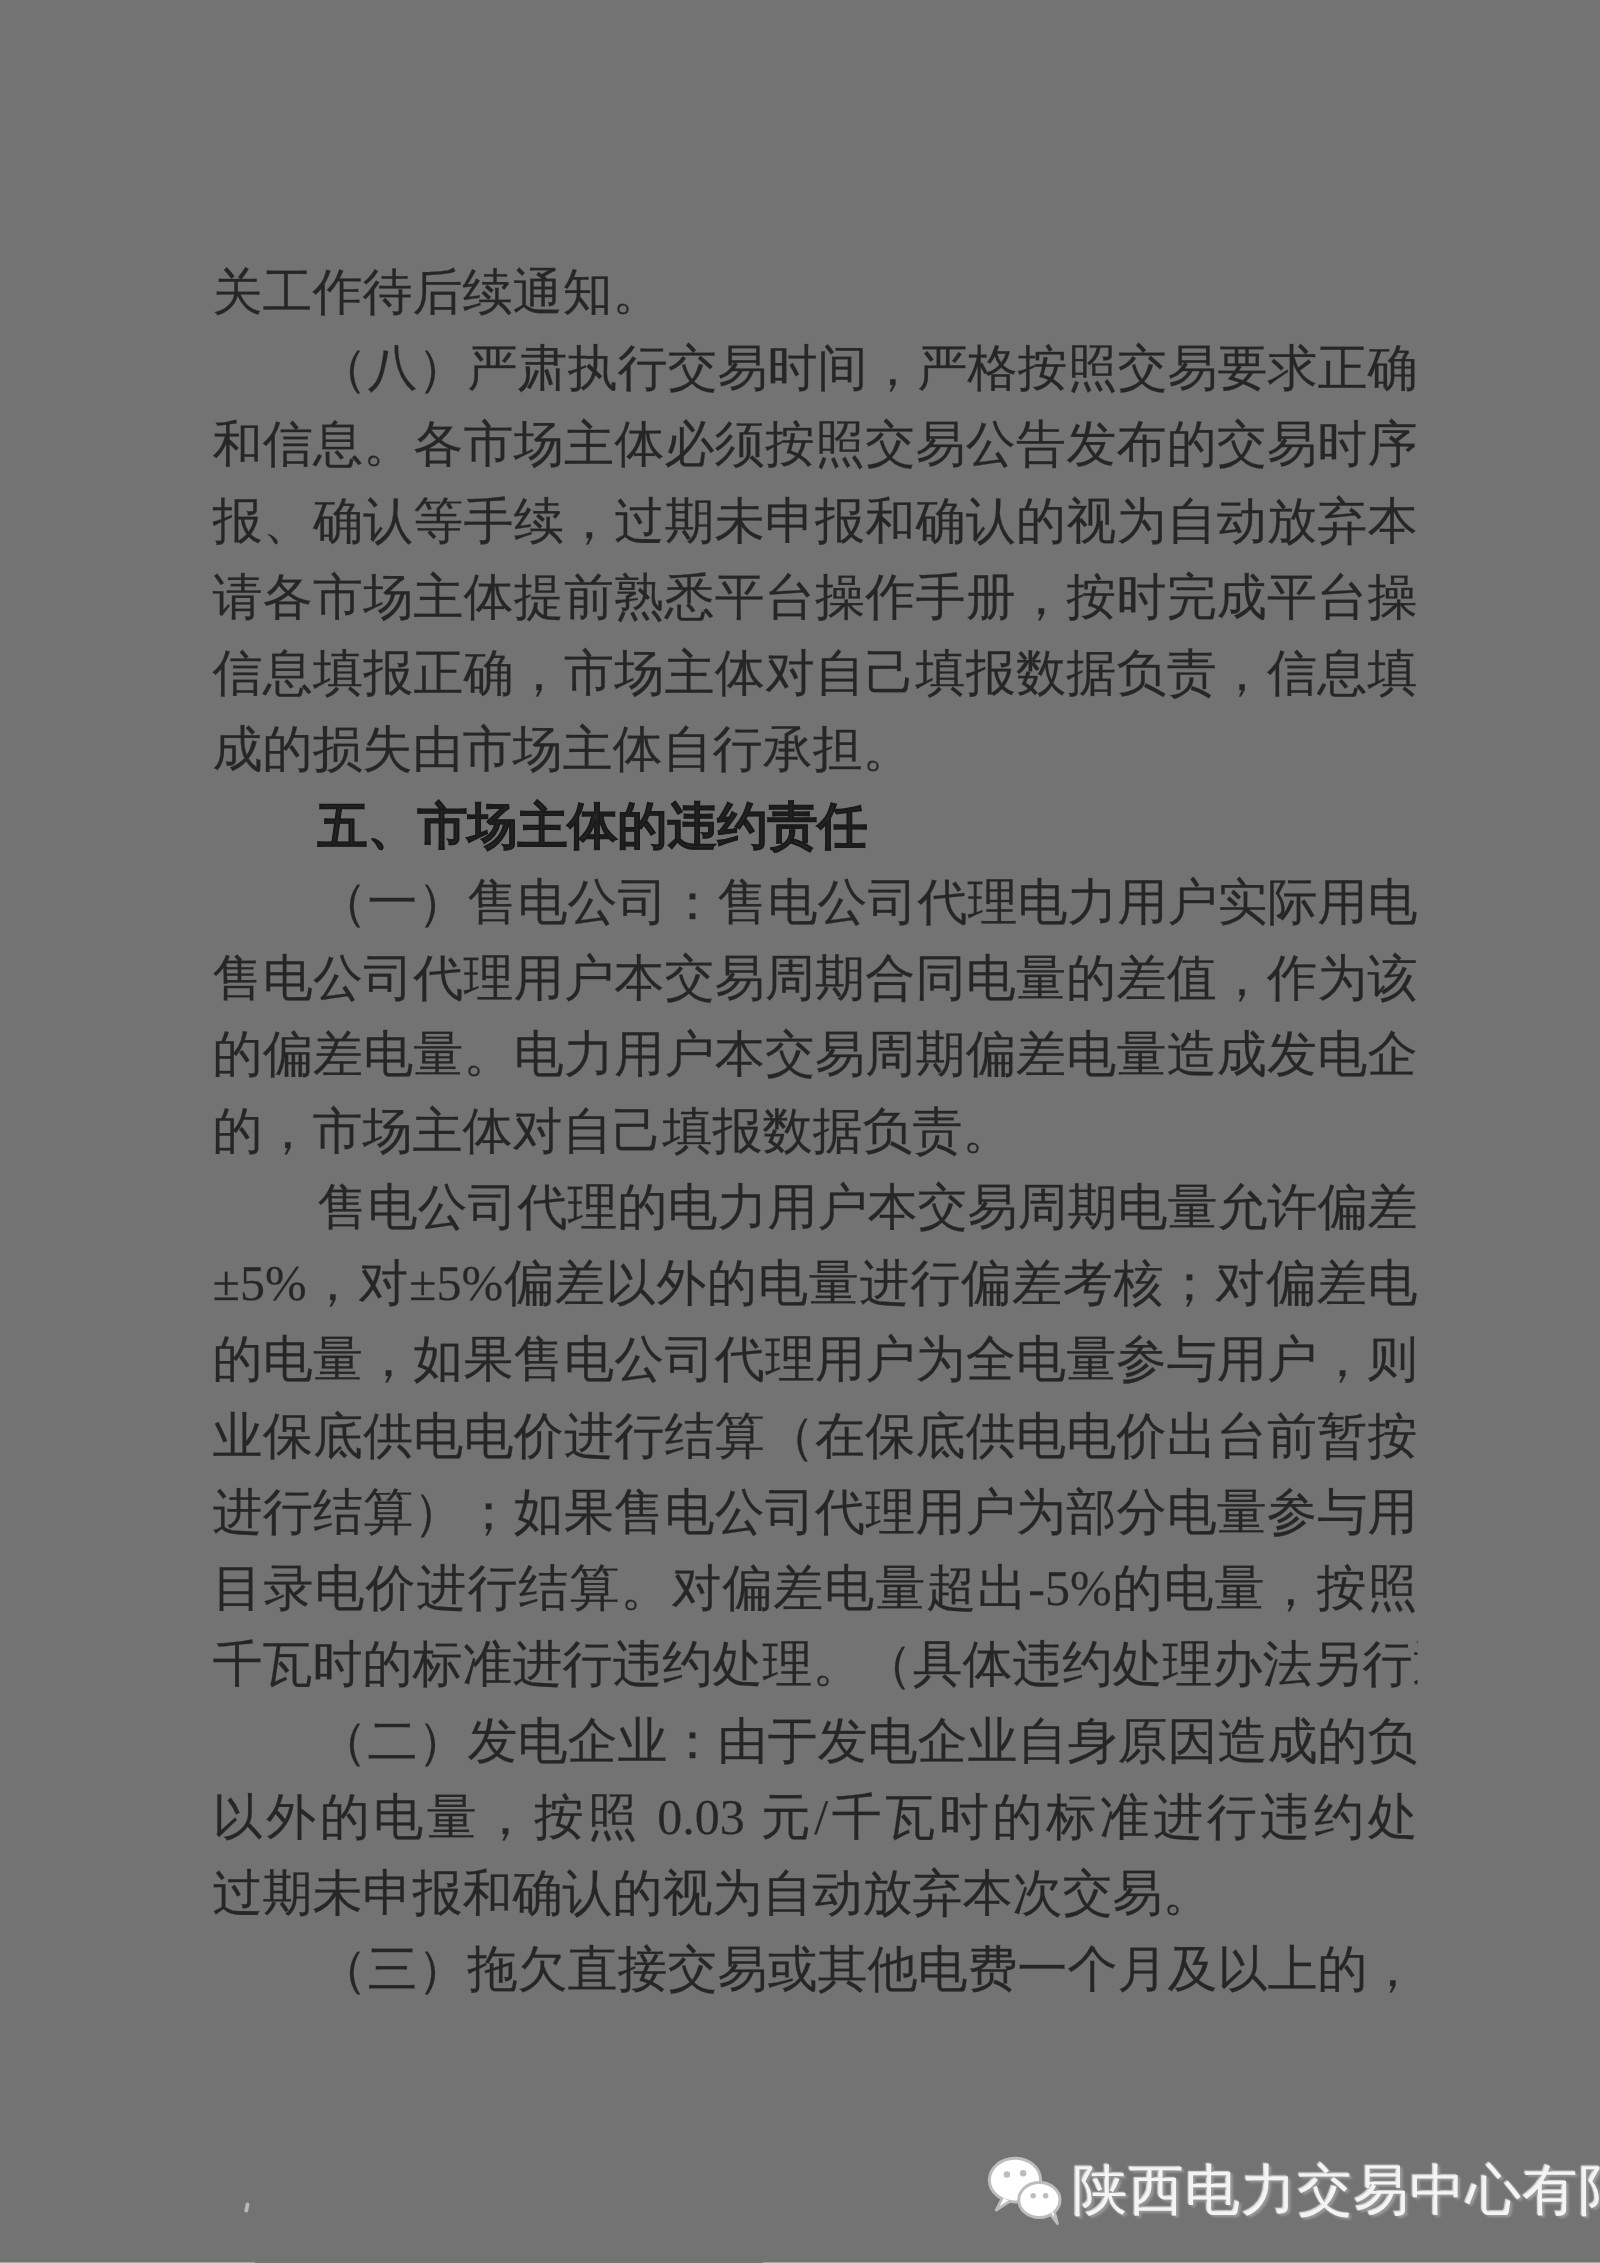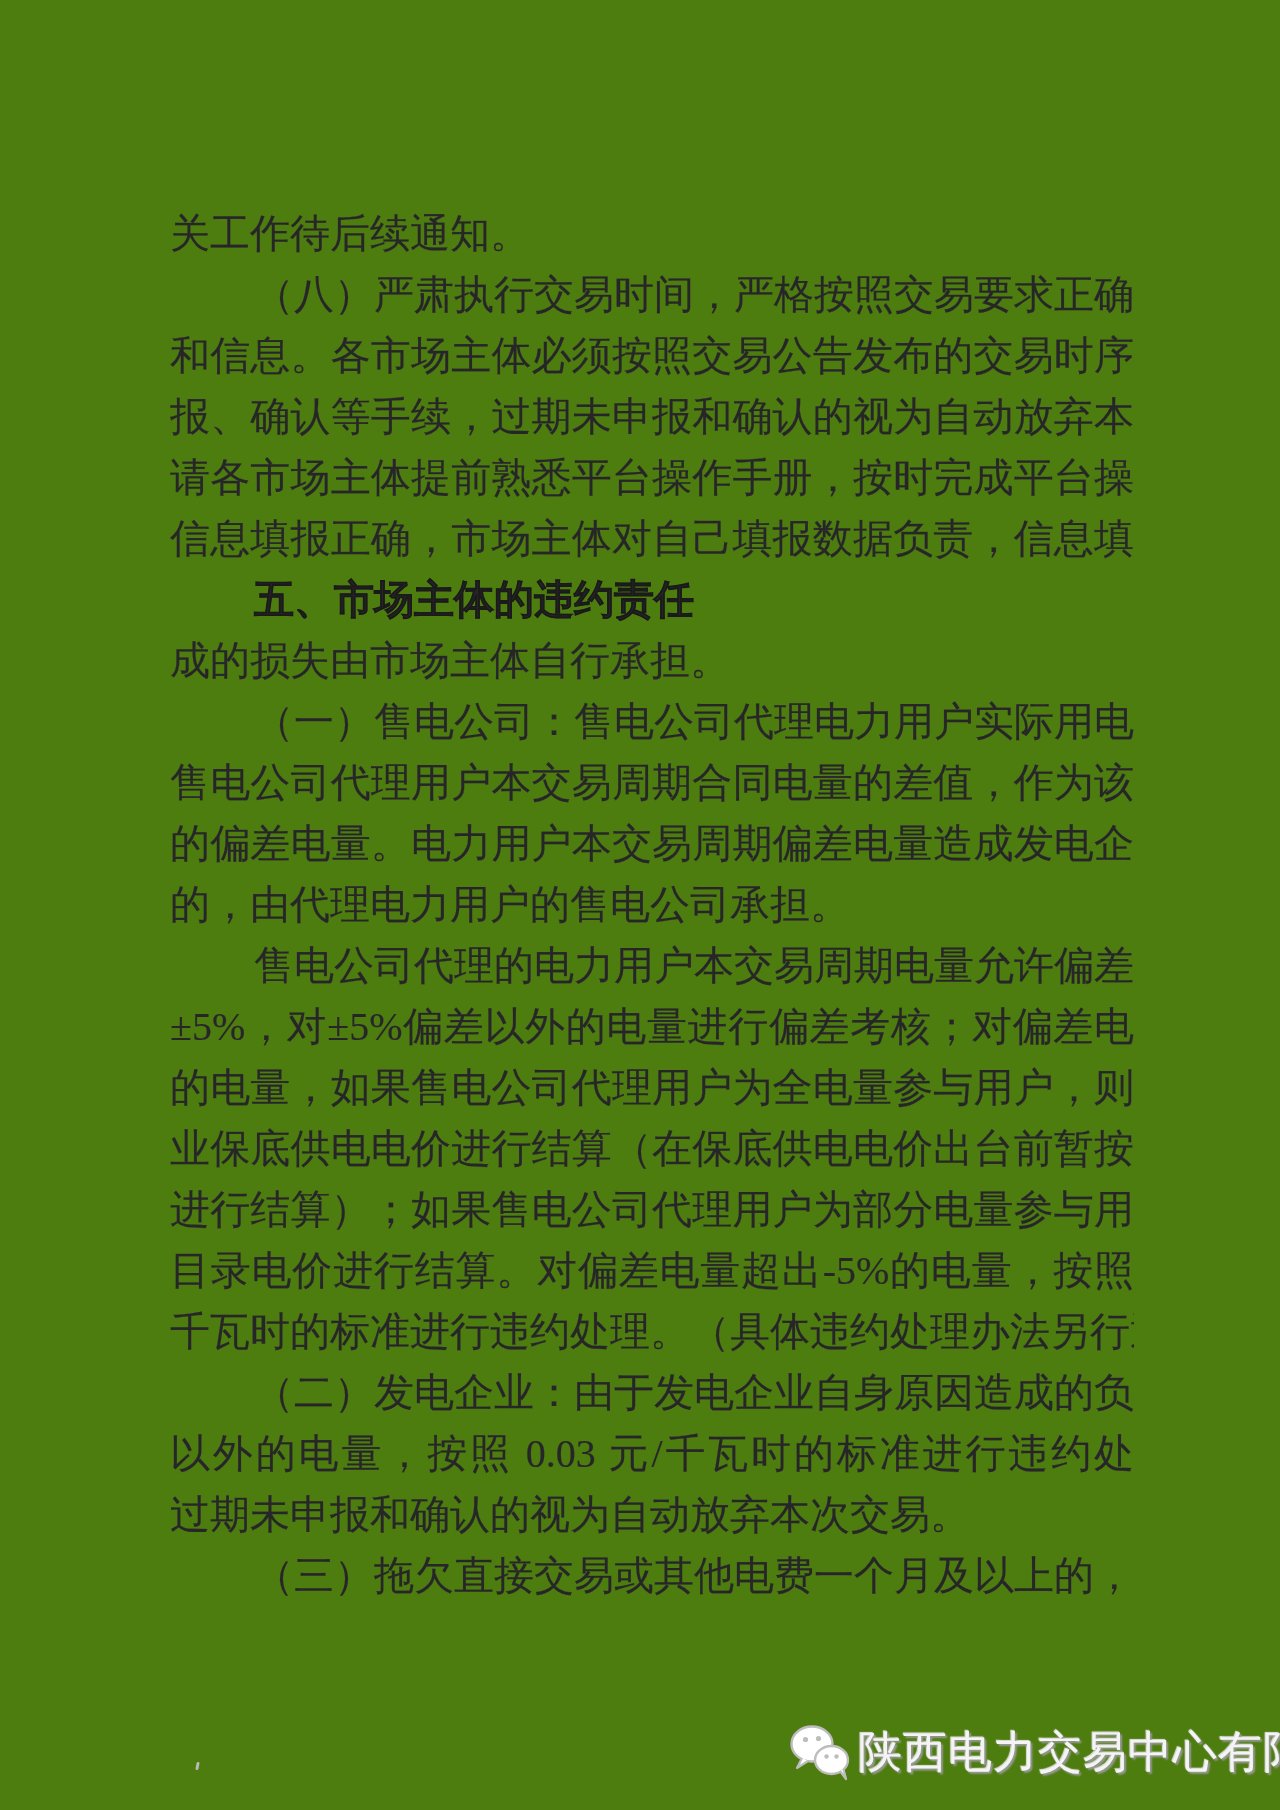--- a/index.html
+++ b/index.html
@@ -10,21 +10,21 @@
     width: 1280px;
     height: 1810px;
     background: #ffffff;
     position: relative;
     overflow: hidden;
     font-family: "Liberation Serif", "DejaVu Serif", serif;
   }
   .page {
     position: absolute;
     inset: 0;
-    background: #4d7c0f;
+    background: #737373;
   }
   .content {
     position: absolute;
     left: 170px;
     top: 203px;
     width: 964px;
   }
   .line {
     height: 61px;
     line-height: 61px;
@@ -91,26 +91,26 @@
 
 <div class="page">
 
   <div class="content">
       <div class="line">关工作待后续通知。</div>
       <div class="line full indent">（八）严肃执行交易时间，严格按照交易要求正确填报数据</div>
       <div class="line full">和信息。各市场主体必须按照交易公告发布的交易时序履行申</div>
       <div class="line full">报、确认等手续，过期未申报和确认的视为自动放弃本次交易。</div>
       <div class="line full">请各市场主体提前熟悉平台操作手册，按时完成平台操作并保证</div>
       <div class="line full">信息填报正确，市场主体对自己填报数据负责，信息填报错误造</div>
+      <div class="line">成的损失由市场主体自行承担。</div>
       <div class="line indent bold">五、市场主体的违约责任</div>
-      <div class="line">成的损失由市场主体自行承担。</div>
       <div class="line full indent">（一）售电公司：售电公司代理电力用户实际用电量之和与</div>
       <div class="line full">售电公司代理用户本交易周期合同电量的差值，作为该售电公司</div>
       <div class="line full">的偏差电量。电力用户本交易周期偏差电量造成发电企业损失</div>
-      <div class="line">的，由代理电力用户的售电公司承担。</div>
+      <div class="line">的，市场主体对自己填报数据负责。</div>
       <div class="line full indent">售电公司代理的电力用户本交易周期电量允许偏差范围为</div>
       <div class="line full">±5%，对±5%偏差以外的电量进行偏差考核；对偏差电量超出+5%</div>
       <div class="line full">的电量，如果售电公司代理用户为全电量参与用户，则按电网企</div>
       <div class="line full">业保底供电电价进行结算（在保底供电电价出台前暂按目录电价</div>
       <div class="line full">进行结算）；如果售电公司代理用户为部分电量参与用户，则按</div>
       <div class="line full">目录电价进行结算。对偏差电量超出-5%的电量，按照 0.03 元/</div>
       <div class="line">千瓦时的标准进行违约处理。（具体违约处理办法另行通知）</div>
       <div class="line full indent">（二）发电企业：由于发电企业自身原因造成的负偏差 5%</div>
       <div class="line full">以外的电量，按照 0.03 元/千瓦时的标准进行违约处理，电力用</div>
       <div class="line">过期未申报和确认的视为自动放弃本次交易。</div>

